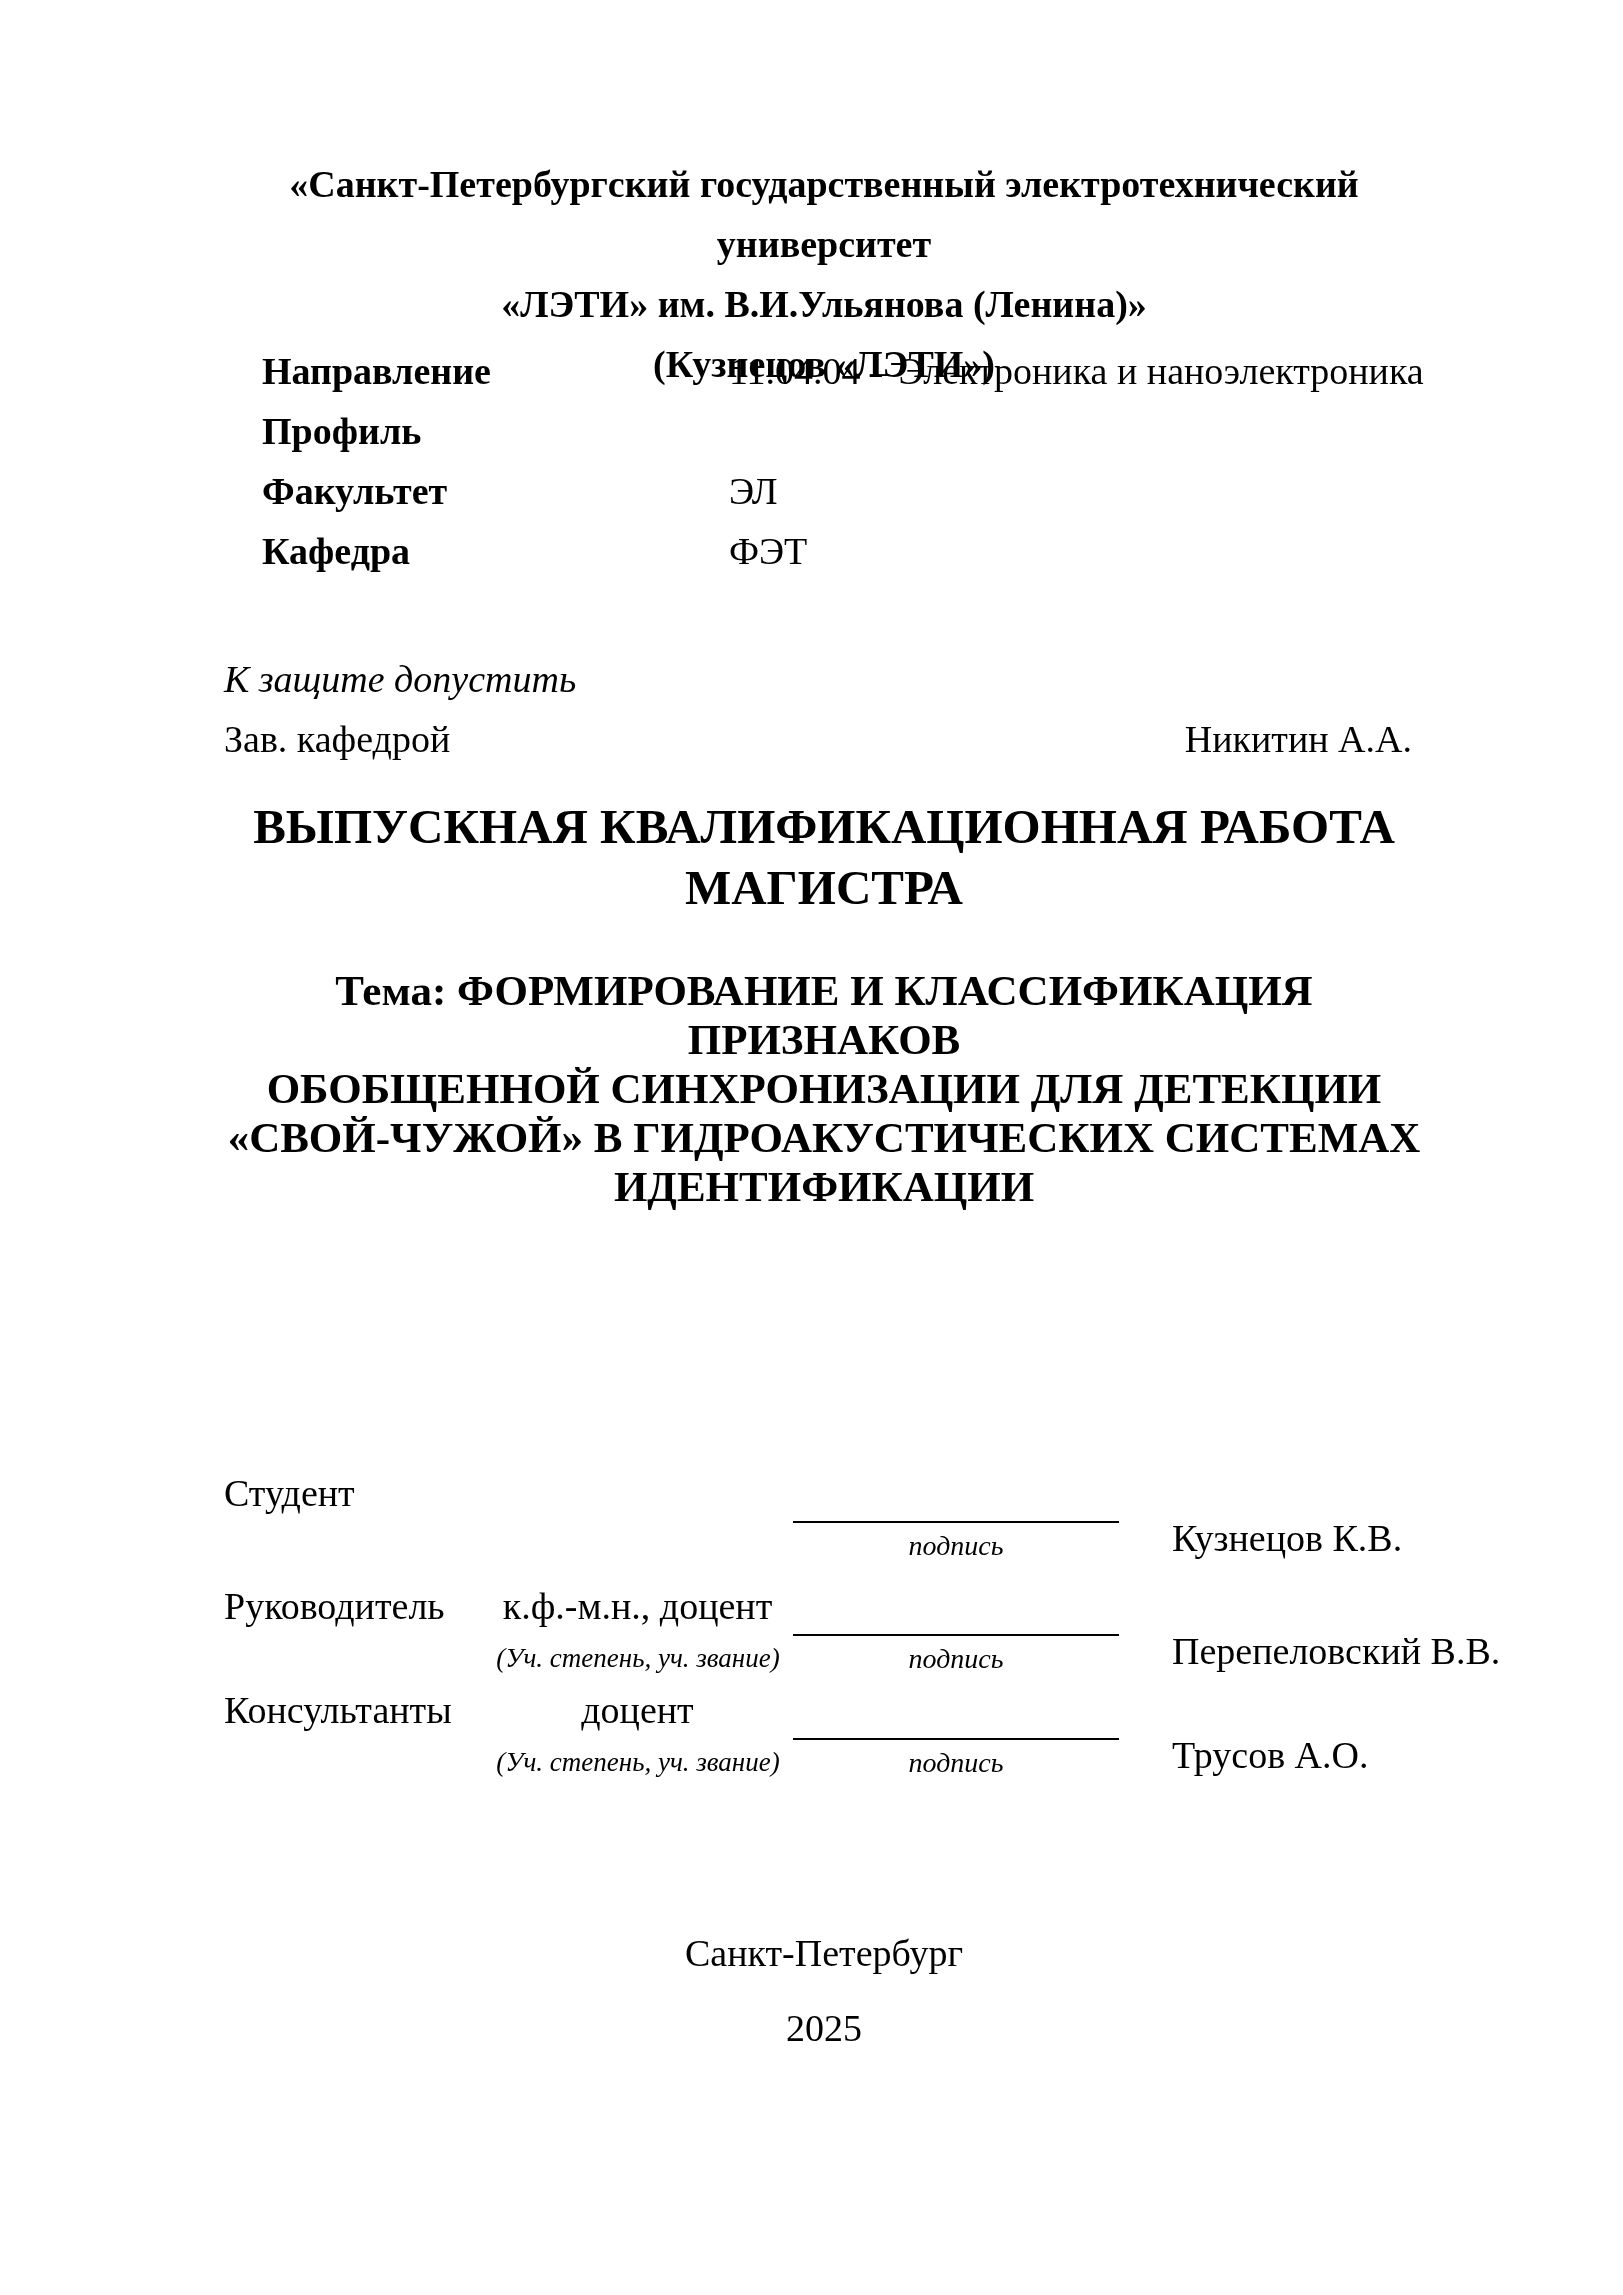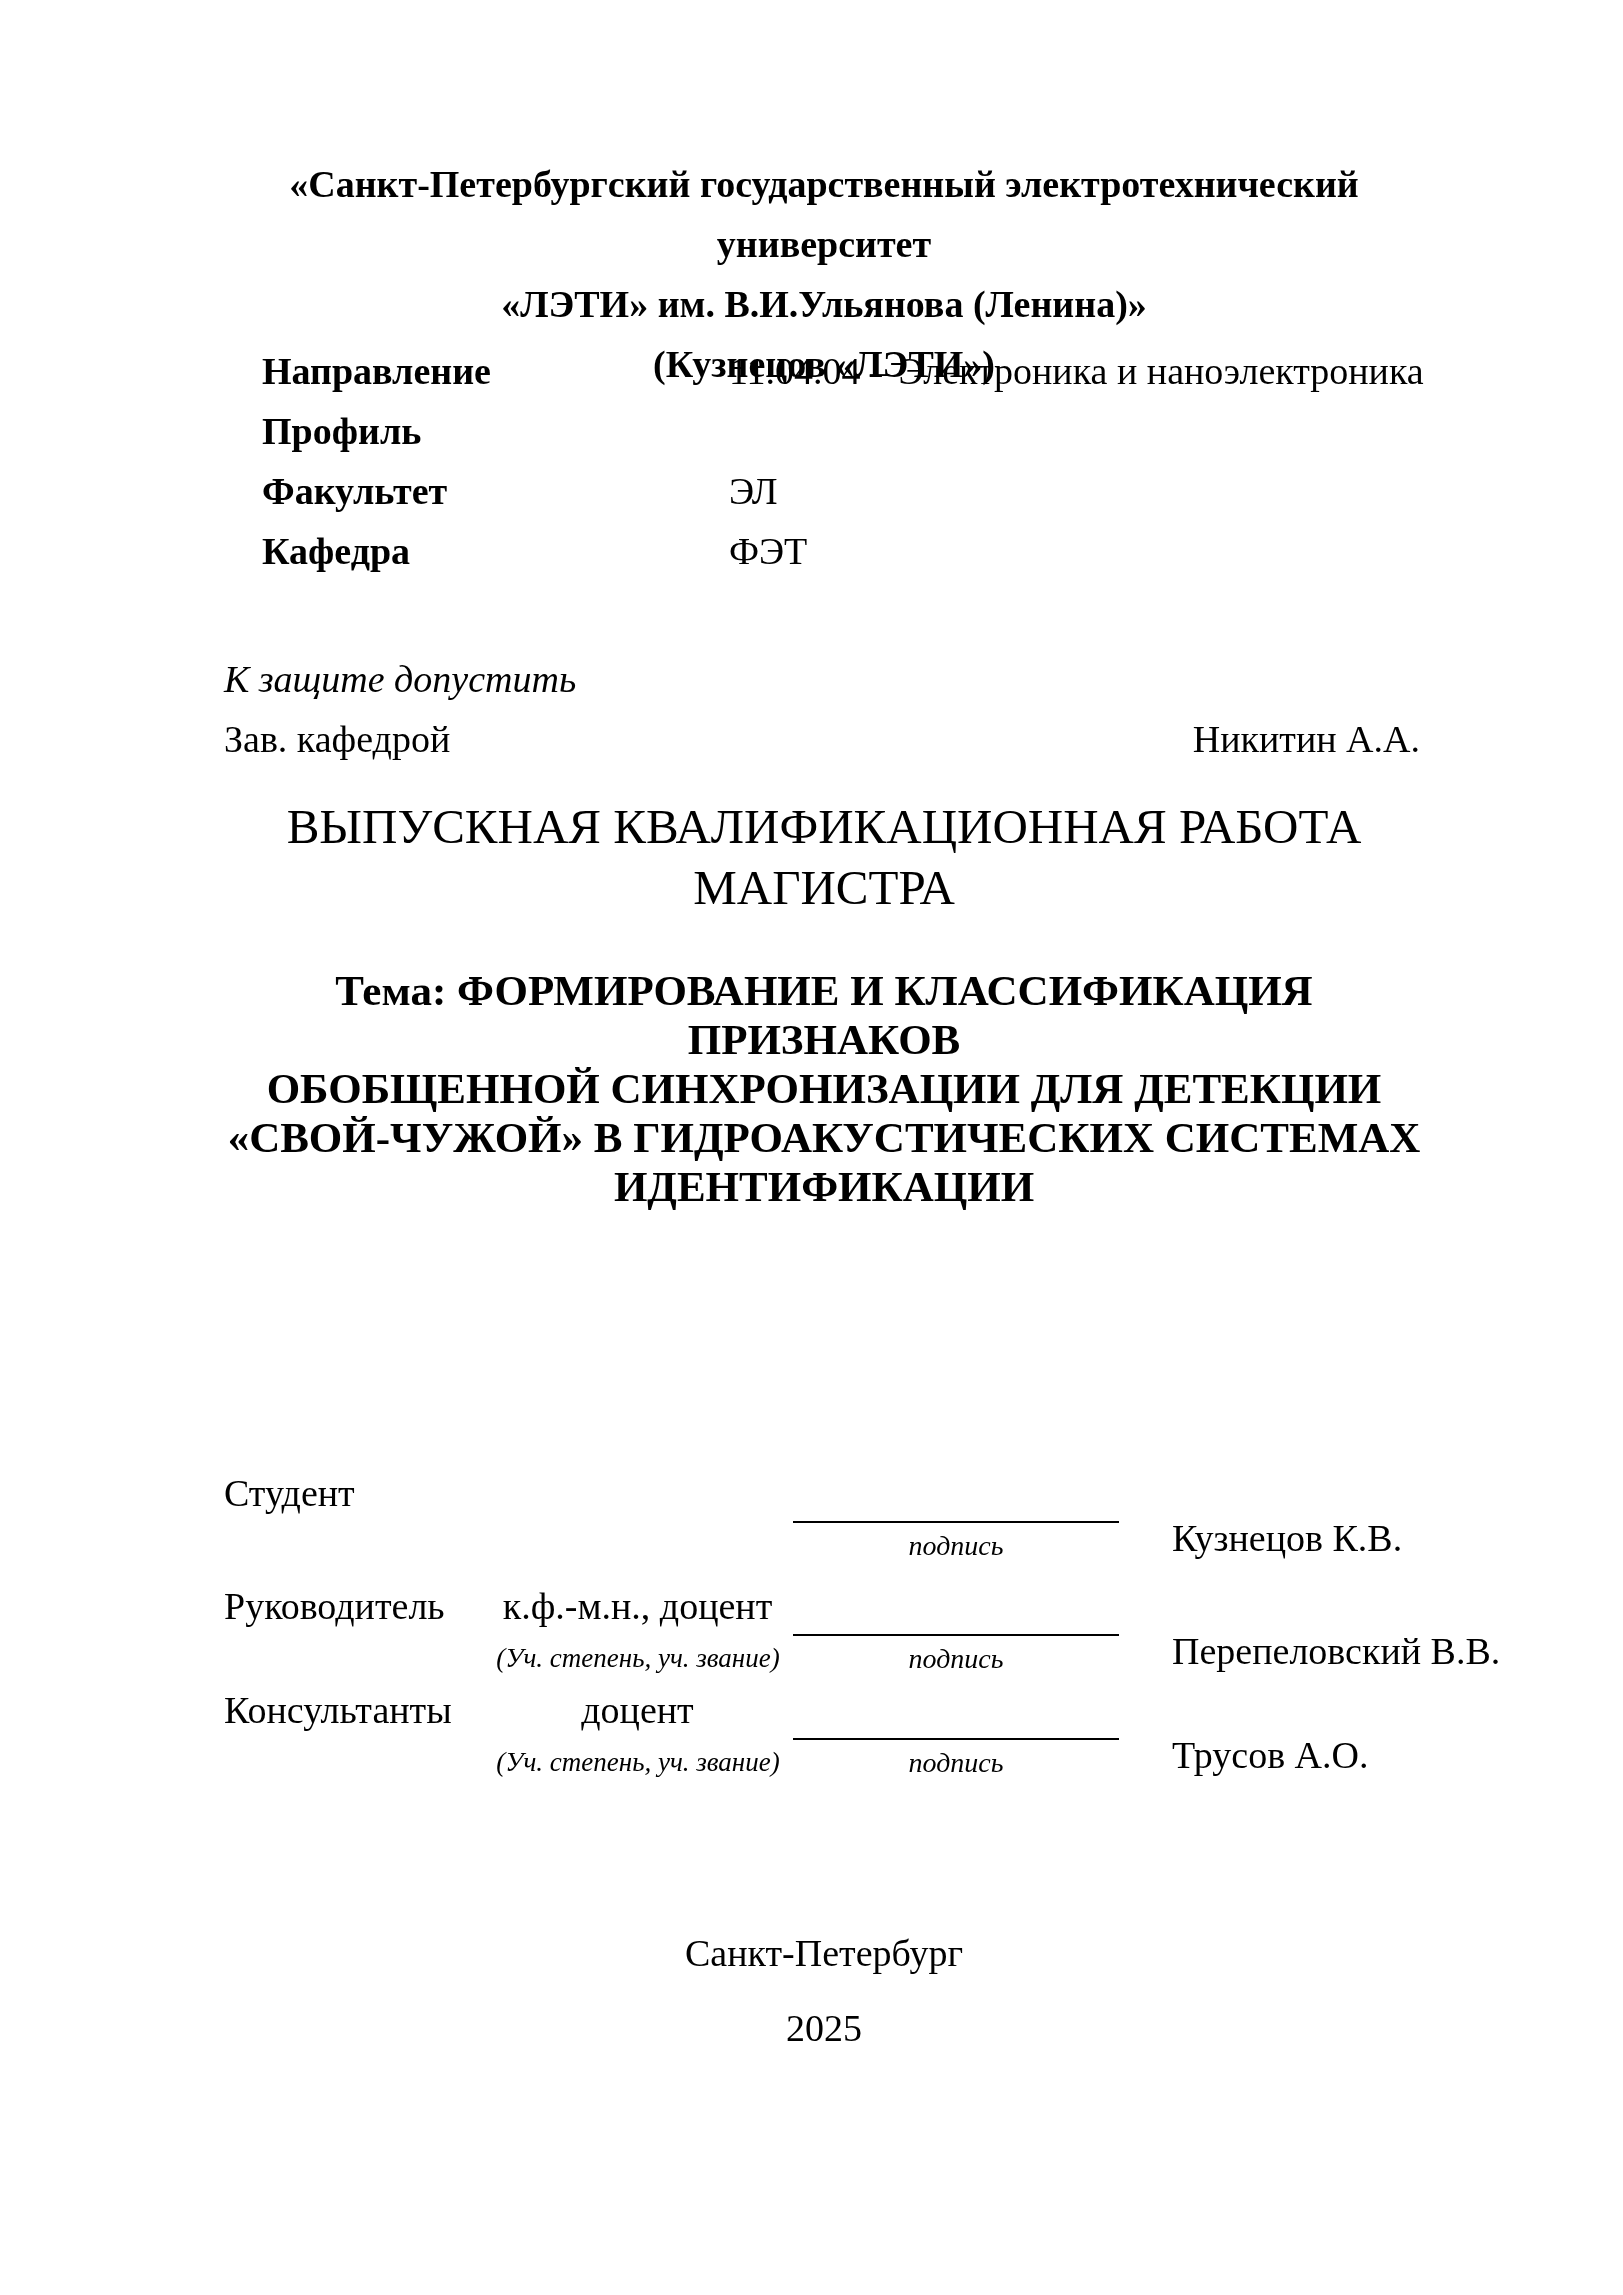--- a/index.html
+++ b/index.html
@@ -33,27 +33,27 @@
   }
   .req-value {
     position: absolute; left: 691px; top: 0;
     font-size: 38px; line-height: 60px;
   }
 
   
   .approval { left: 224px; right: 199px; top: 649px; font-size: 38px; line-height: 60px; }
   .approval-line1 { font-style: italic; }
   .approval-line2 { position: relative; }
-  .approval-name { position: absolute; right: 4px; top: 0; }
+  .approval-name { position: absolute; right: 12px; top: 0; }
 
   
   .main-title {
     left: 224px; right: 199px; top: 796px;
     text-align: center;
-    font-weight: normal;
+    font-weight: bold;
     font-size: 49px;
     line-height: 61px;
   }
 
   
   .theme {
     left: 224px; right: 199px; top: 966px;
     text-align: center;
     font-weight: bold;
     font-size: 43px;

